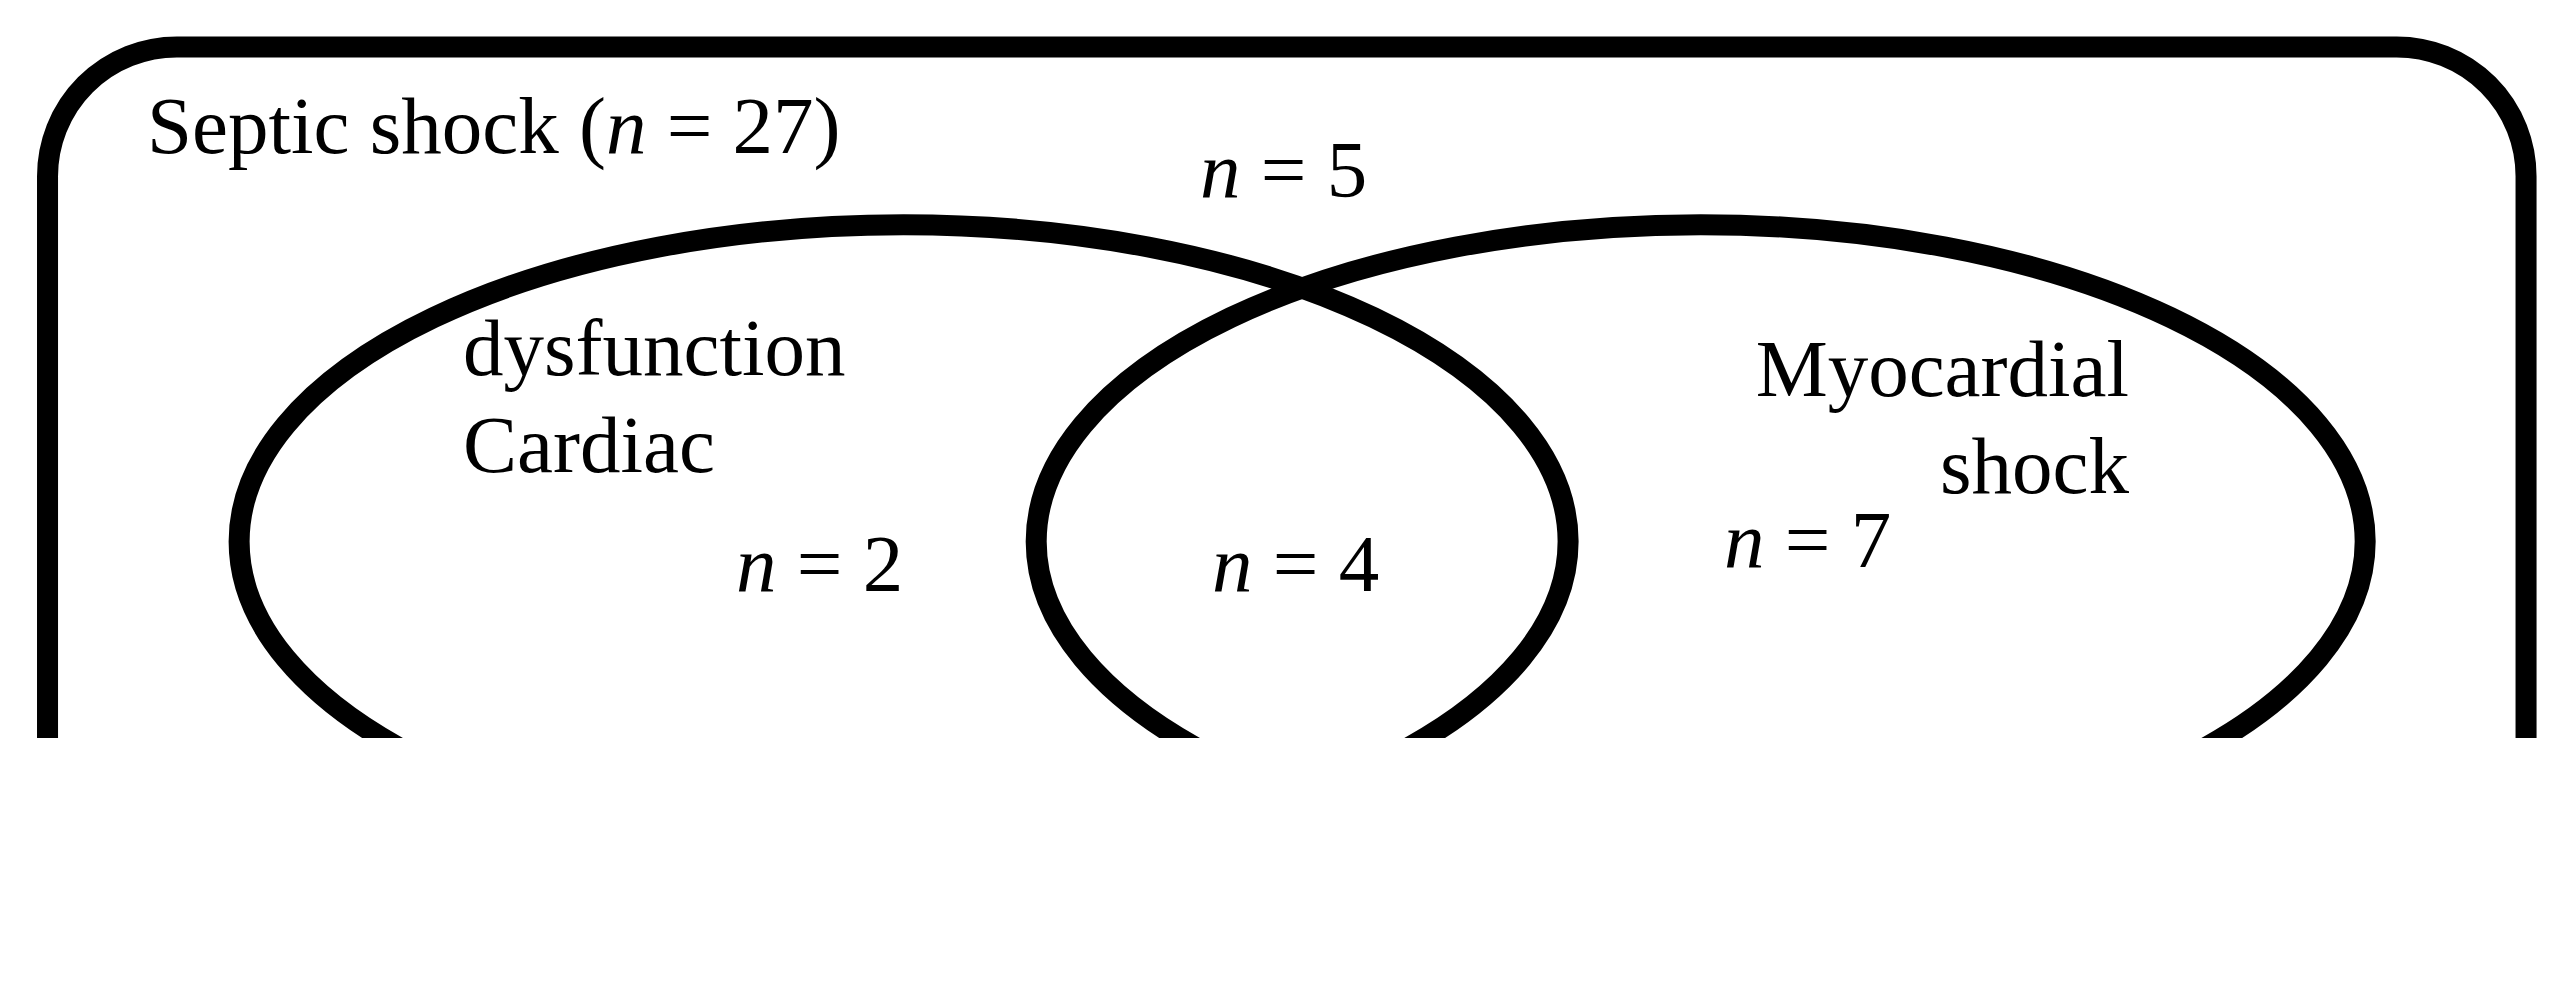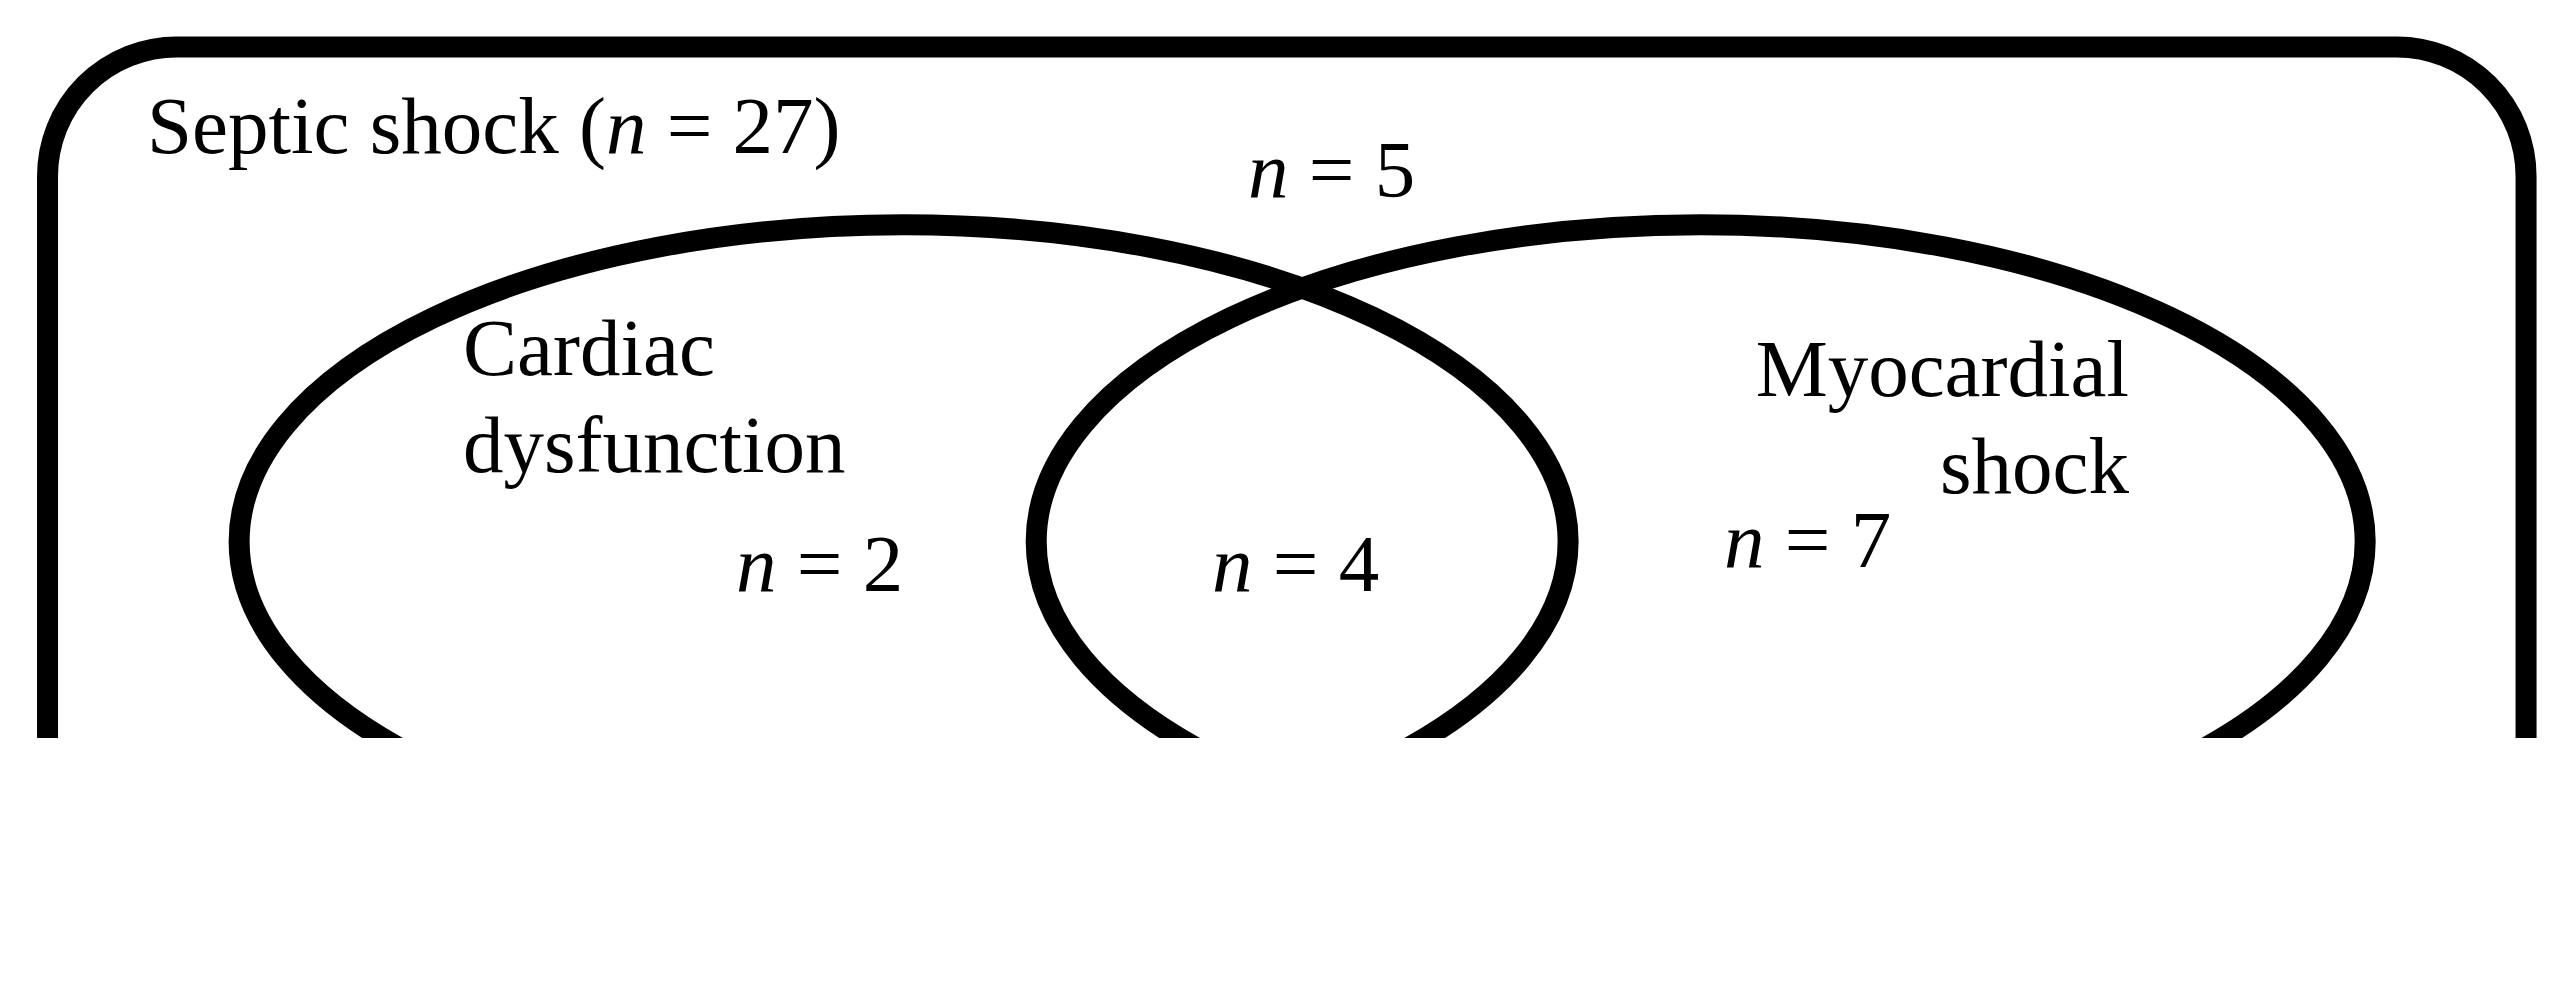--- a/index.html
+++ b/index.html
@@ -46,27 +46,27 @@
   <svg id="shapes" viewBox="0 0 3185 1216" xmlns="http://www.w3.org/2000/svg">
     <rect x="58" y="58" width="3066" height="1102" rx="160" ry="160" fill="none" stroke="#000000" stroke-width="26"></rect>
     <ellipse cx="1117" cy="670" rx="822" ry="392" fill="none" stroke="#000000" stroke-width="26"></ellipse>
     <ellipse cx="2103" cy="670" rx="822" ry="392" fill="none" stroke="#000000" stroke-width="26"></ellipse>
   </svg>
 
   <div class="label" style="left:147px; top:78px;">
     <span>Septic shock (</span><i>n</i><span> = 27)</span>
   </div>
 
-  <div class="label" style="left:1248px; top:122px;text-align:center;">
+  <div class="label" style="left:1200px; top:122px;text-align:center;">
     <i>n</i><span> = 5</span>
   </div>
 
   <div class="label" style="left:463px; top:300px;">
+    <div>dysfunction</div>
     <div>Cardiac</div>
-    <div>dysfunction</div>
   </div>
 
   <div class="label right-align" style="right:447px; top:302px;">
     <div>Myocardial</div>
     <div>shock</div>
   </div>
 
   <div class="label" style="left:736px; top:516px;">
     <i>n</i><span> = 2</span>
   </div>

